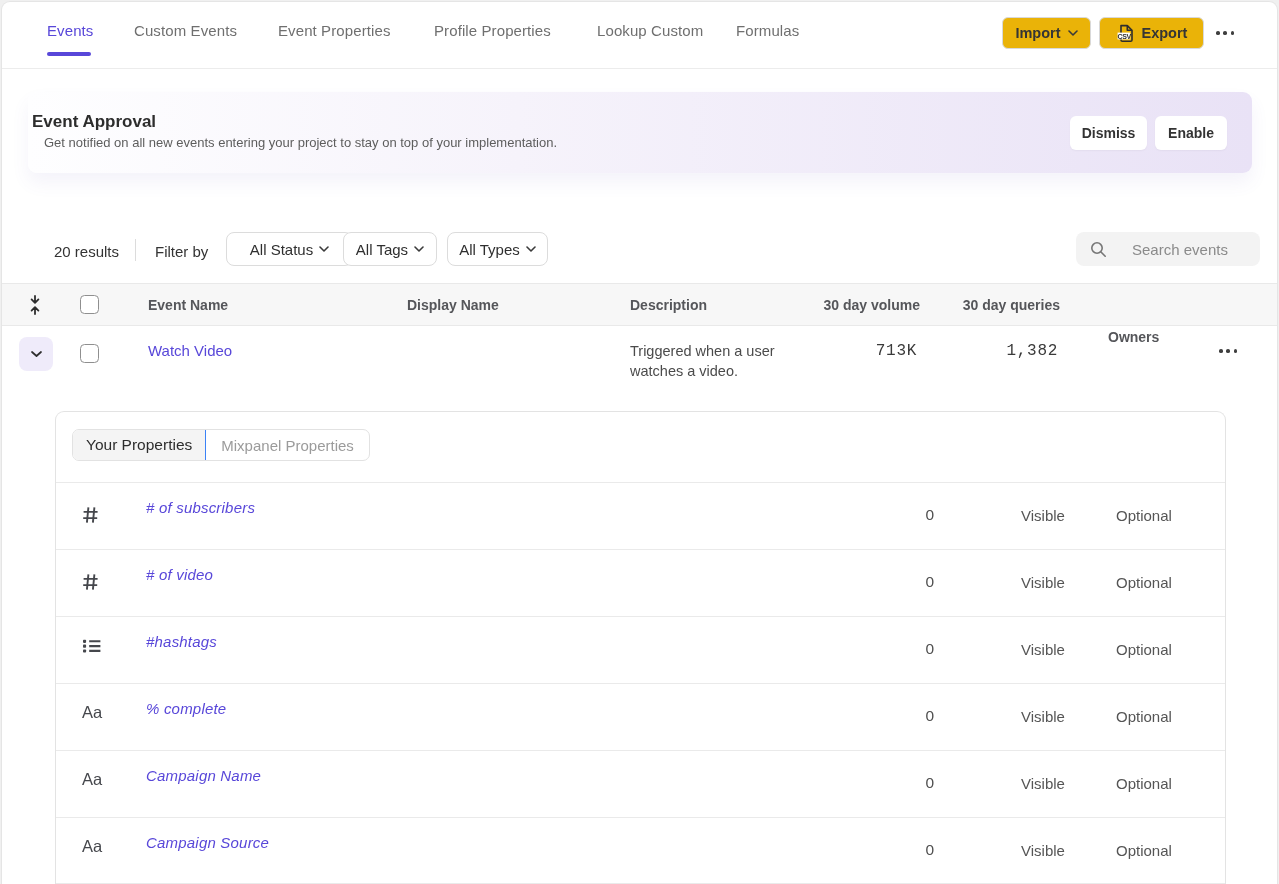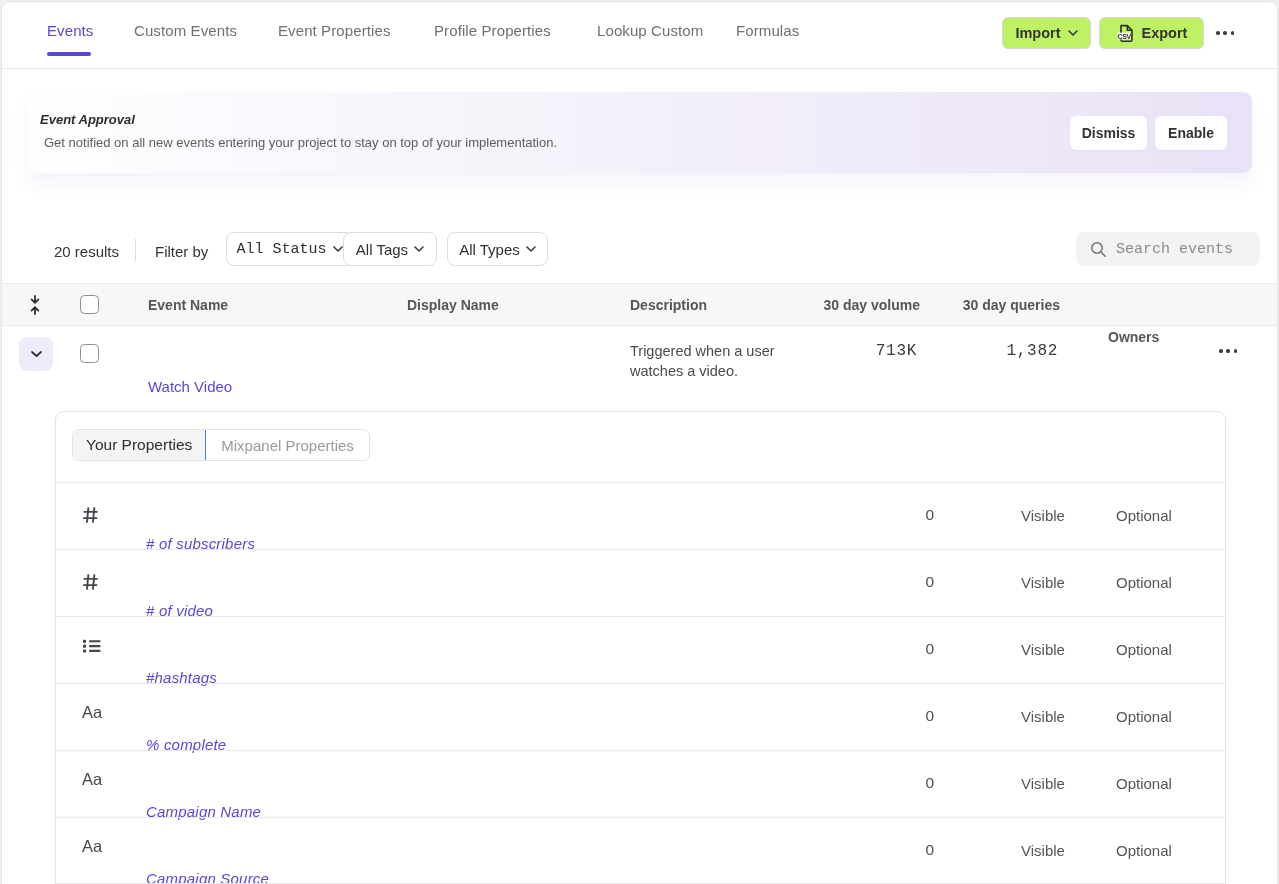--- a/index.html
+++ b/index.html
@@ -7,50 +7,50 @@
   body { background:#f0f0f0; font-family:"Liberation Sans", sans-serif; position:relative; }
   .abs { position:absolute; }
   .card { position:absolute; left:1px; top:1px; width:1277px; height:883px;
           background:#fff; border:1px solid #e5e5e5; border-bottom:none;
           border-radius:9px 9px 0 0; }
   
   .tab { position:absolute; top:22px; font-size:15px; color:#6f6f6f; font-weight:500; letter-spacing:0.1px; }
   .tab.active { color:#5847d9; }
   .tabline { position:absolute; left:47px; top:52px; width:44px; height:4px; border-radius:2px; background:#5847d9; }
   .topdiv { position:absolute; left:2px; top:68px; width:1275px; height:1px; background:#ececec; }
-  .btn { position:absolute; top:17px; height:32px; background:#bef264; border:1px solid #d9d9d9;
+  .btn { position:absolute; top:17px; height:32px; background:#eab308; border:1px solid #d9d9d9;
          border-radius:6px; display:flex; align-items:center; justify-content:center;
          font-size:14.5px; font-weight:600; color:#353535; gap:7px; }
   .dots { display:flex; gap:3.6px; align-items:center; }
   .dots i { width:3.7px; height:3.7px; border-radius:50%; background:#3f3f3f; display:block; }
   
   .banner { position:absolute; left:28px; top:92px; width:1224px; height:81px; border-radius:9px;
             background:linear-gradient(90deg, #fefeff 0%, #f6f3fb 40%, #e9e2f6 100%);
             box-shadow:0 10px 18px rgba(100,80,190,0.07); }
-  .banner h3 { position:absolute; left:12px; top:20px; font-size:13px; color:#2d2d2d; font-weight:700;font-style:italic; }
+  .banner h3 { position:absolute; left:4px; top:20px; font-size:17px; color:#2d2d2d; font-weight:700; }
   .banner p  { position:absolute; left:16px; top:43px; font-size:13px; color:#5d5d5d; }
   .wbtn { position:absolute; top:24px; height:34px; background:#fff; border-radius:6px;
           display:flex; align-items:center; justify-content:center; font-size:14px;
           font-weight:700; color:#333; box-shadow:0 1px 2px rgba(0,0,0,0.04); }
   
   .fl { position:absolute; font-size:15px; color:#333; font-weight:400; }
   .fbtn { position:absolute; top:232px; height:34px; border:1px solid #dcdcdc; border-radius:8px;
           background:#fff; display:flex; align-items:center; justify-content:center; gap:6px;
           font-size:15px; color:#2f2f2f; font-weight:400; }
   .search { position:absolute; left:1076px; top:232px; width:184px; height:34px; background:#f3f3f3;
             border-radius:8px; display:flex; align-items:center; }
   .search span { color:#8a8a8a; font-size:15px; }
   
   .thead { position:absolute; left:2px; top:283px; width:1275px; height:43px; background:#f7f7f7;
            border-top:1px solid #e9e9e9; border-bottom:1px solid #e9e9e9; }
   .th { position:absolute; font-size:14px; color:#55565a; font-weight:600; top:297px; }
   .cb { position:absolute; width:19px; height:19px; border:1.3px solid #8f8f8f; border-radius:4.5px; background:#fff; }
   .chevbtn { position:absolute; left:19px; top:337px; width:34px; height:34px; background:#efebfa; border-radius:8px;
              display:flex; align-items:center; justify-content:center; }
-  .link { color:#5847d9;margin-top:36px; }
+  .link { color:#5847d9; }
   .mono { font-family:"Liberation Mono", monospace; }
   
   .panel { position:absolute; left:55px; top:411px; width:1171px; height:520px;
            border:1px solid #e3e3e3; border-radius:9px 9px 0 0; border-bottom:none; background:#fff; }
   .seg { position:absolute; left:16px; top:17px; height:32px; display:flex; border:1px solid #e2e2e2;
          border-radius:7px; overflow:hidden; background:#fff; }
   .seg div { display:flex; align-items:center; font-weight:400; }
   .seg .on  { background:#f4f4f4; color:#2d2d2d; border-right:1px solid #3b82f6; font-size:15.5px; padding:0 13px; }
   .seg .off { color:#9b9b9b; padding:0 15px; font-size:15px; }
   .prow { position:absolute; left:0; width:1169px; height:67px; border-top:1px solid #eaeaea; }
@@ -95,41 +95,41 @@
 <div class="banner">
   <h3>Event Approval</h3>
   <p>Get notified on all new events entering your project to stay on top of your implementation.</p>
   <div class="wbtn" style="left:1042px; width:77px;">Dismiss</div>
   <div class="wbtn" style="left:1127px; width:72px;">Enable</div>
 </div>
 
 <span class="fl" style="left:54px; top:243px;">20 results</span>
 <div class="abs" style="left:135px; top:239px; width:1px; height:22px; background:#dcdcdc;"></div>
 <span class="fl" style="left:155px; top:243px;">Filter by</span>
-<div class="fbtn" style="left:226px; width:127px;font-family:Liberation Mono, monospace;">All Status
+<div class="fbtn" style="left:226px; width:127px;">All Status
   <svg width="10" height="6" viewBox="0 0 10 6" fill="none">
       <path d="M1 1l4 4 4-4" stroke="#3a3a3a" stroke-width="1.6" stroke-linecap="round" stroke-linejoin="round"></path>
     </svg>
 </div>
 <div class="fbtn" style="left:343px; width:94px;">All Tags
   <svg width="10" height="6" viewBox="0 0 10 6" fill="none">
       <path d="M1 1l4 4 4-4" stroke="#3a3a3a" stroke-width="1.6" stroke-linecap="round" stroke-linejoin="round"></path>
     </svg>
 </div>
 <div class="fbtn" style="left:447px; width:101px;">All Types
   <svg width="10" height="6" viewBox="0 0 10 6" fill="none">
       <path d="M1 1l4 4 4-4" stroke="#3a3a3a" stroke-width="1.6" stroke-linecap="round" stroke-linejoin="round"></path>
     </svg>
 </div>
 <div class="search">
   <svg style="margin-left:14px;" width="17" height="17" viewBox="0 0 17 17" fill="none">
     <circle cx="7" cy="7" r="5.2" stroke="#767676" stroke-width="1.6"></circle>
     <path d="M11 11l4.2 4.2" stroke="#767676" stroke-width="1.6" stroke-linecap="round"></path>
   </svg>
-  <span style="margin-left:9px;font-family:Liberation Mono, monospace;">Search events</span>
+  <span style="margin-left:25px;">Search events</span>
 </div>
 
 <div class="thead"></div>
 <svg class="abs" style="left:28px; top:295px;" width="14" height="20" viewBox="0 0 14 20" fill="none">
   <path d="M7 1v6.5 M3.6 4.4 L7 7.8 L10.4 4.4" stroke="#2e2e2e" stroke-width="1.8" stroke-linecap="round" stroke-linejoin="round"></path>
   <path d="M7 19v-6.5 M3.6 15.6 L7 12.2 L10.4 15.6" stroke="#2e2e2e" stroke-width="1.8" stroke-linecap="round" stroke-linejoin="round"></path>
 </svg>
 <div class="cb" style="left:80px; top:295px;"></div>
 <span class="th" style="left:148px;">Event Name</span>
 <span class="th" style="left:407px;">Display Name</span>

